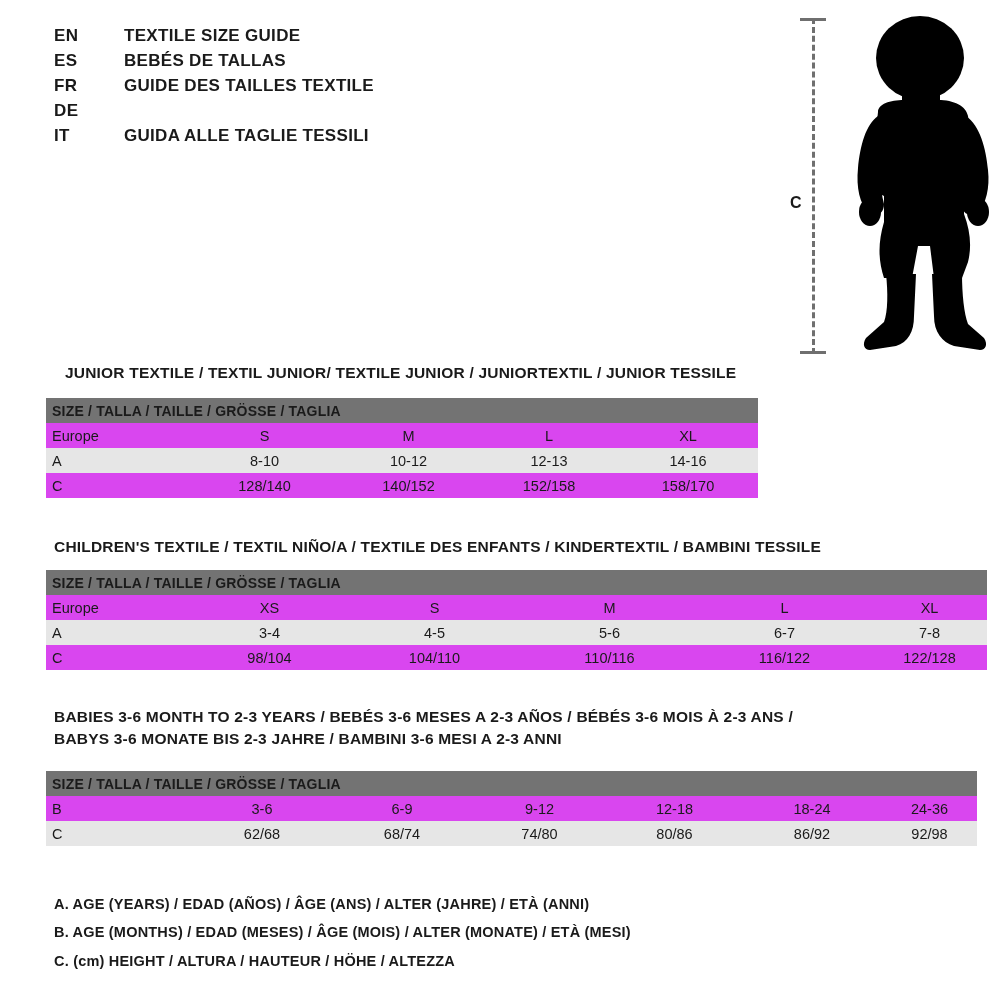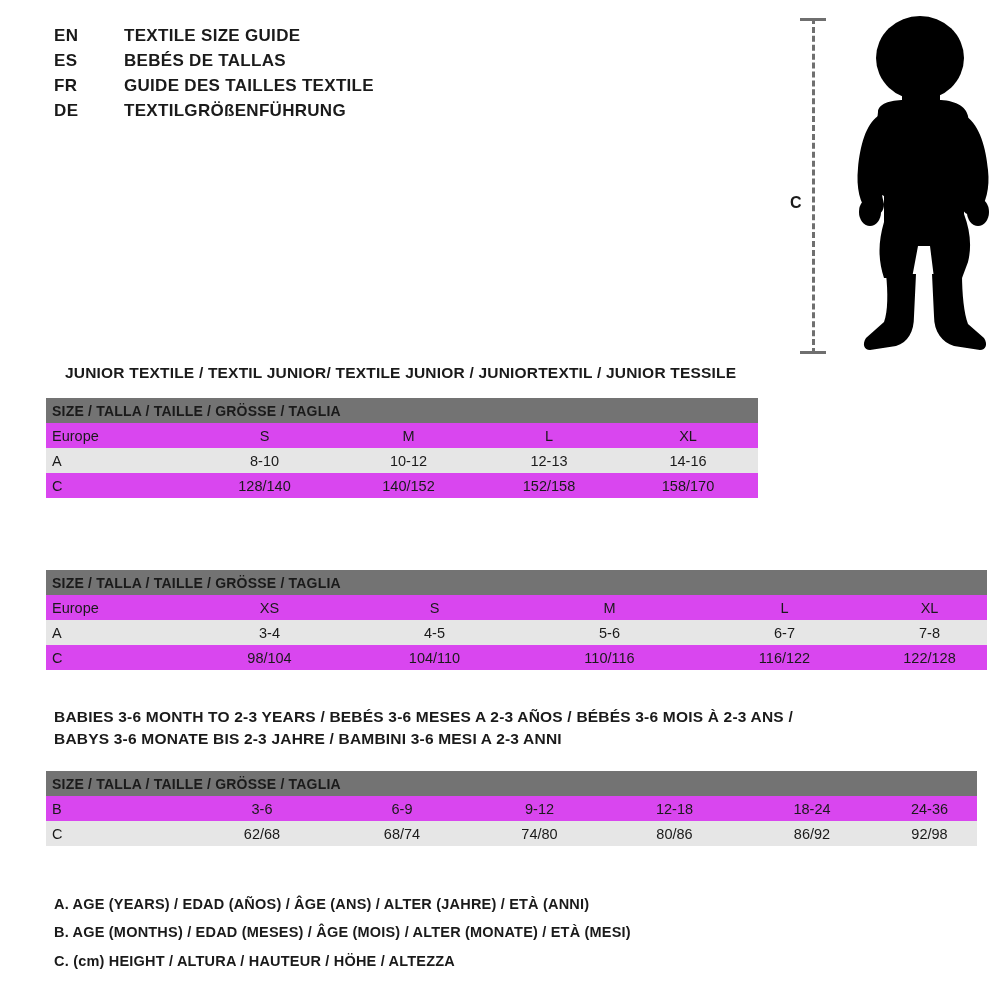--- a/index.html
+++ b/index.html
@@ -156,21 +156,24 @@
     <div class="lang-row">
       <div class="lang-code">ES</div>
       <div class="lang-text">BEBÉS DE TALLAS</div>
     </div>
     <div class="lang-row">
       <div class="lang-code">FR</div>
       <div class="lang-text">GUIDE DES TAILLES TEXTILE</div>
     </div>
     <div class="lang-row">
       <div class="lang-code">DE</div>
-      <div class="lang-text">TEXTILGRÖßENFÜHRUNG</div>
+    </div>
+    <div class="lang-row">
+      <div class="lang-code">IT</div>
+      <div class="lang-text">GUIDA ALLE TAGLIE TESSILI</div>
     </div>
   </div>
 
   <div class="figure-area">
     <div class="measure-label">C</div>
     <div class="dash-line"></div>
     <div class="cap top"></div>
     <div class="cap bottom"></div>
     <svg class="silhouette" viewBox="0 0 175 340" xmlns="http://www.w3.org/2000/svg">
       <g fill="#000000">
@@ -259,20 +262,21 @@
     <tr class="row-white">
       <td class="lbl">C</td>
       <td class="val">128/140</td>
       <td class="val">140/152</td>
       <td class="val">152/158</td>
       <td class="val">158/170</td>
     </tr>
   </tbody>
     </table>
 
+  <div class="section-title sec2-title">CHILDREN'S TEXTILE / TEXTIL NIÑO/A / TEXTILE DES ENFANTS / KINDERTEXTIL / BAMBINI TESSILE</div>
 
   <table id="table-children">
     <tbody>
         <tr class="hdr-row">
       <td colspan="6">SIZE / TALLA / TAILLE / GRÖSSE / TAGLIA</td>
     </tr>
     <tr class="row-white">
       <td class="lbl" style="width:140px">Europe</td>
       <td class="val" style="width:155px">XS</td>
       <td class="val" style="width:175px">S</td>

